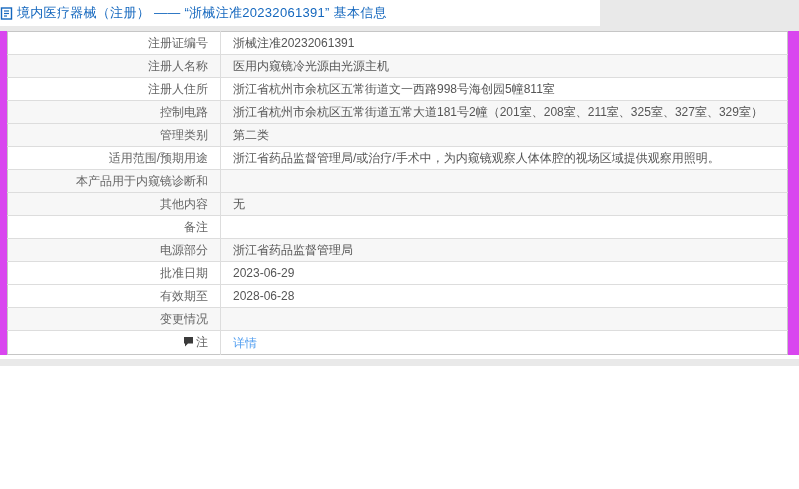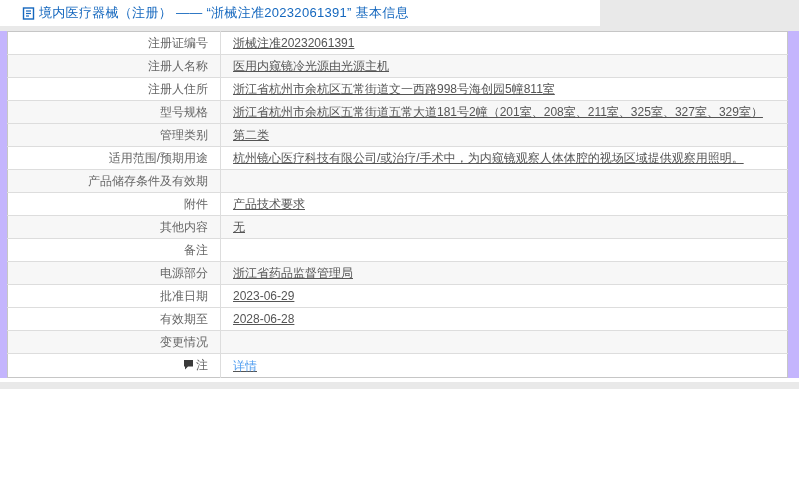--- a/index.html
+++ b/index.html
@@ -17,32 +17,32 @@
     position: relative;
   }
   .title-box {
     position: absolute;
     left: 0; top: 0;
     width: 600px;
     height: 26px;
     background: #ffffff;
     display: flex;
     align-items: center;
-    padding-left: 22px;
+    padding-left: 0;
   }
   .title-icon { display: inline-flex; margin-right: 4px; flex: 0 0 auto; }
   .page-title {
     color: #1467be;
     font-size: 13px;
     letter-spacing: 0.3px;
     white-space: nowrap;
   }
   .gray-band { height: 5px; background: #e9e9e9; }
   .content {
-    background: #c4b5fd;
+    background: #d946ef;
     padding: 0 11px 0 7px;
   }
   table.info-table {
     width: 100%;
     border-collapse: collapse;
     border: 1px solid #c6c6c6;
     table-layout: fixed;
   }
   table.info-table td {
     border-bottom: 1px solid #ddd;
@@ -53,21 +53,21 @@
     word-break: break-all;
   }
   table.info-table tr:last-child td { border-bottom: none; }
   td.cell-label {
     width: 213px;
     text-align: right;
     color: #666;
     border-right: 1px solid #ddd;
     white-space: nowrap;
   }
-  td.cell-value { color: #555; text-decoration: underline; }
+  td.cell-value { color: #555; }
   tr.row-even { background: #ffffff; }
   tr.row-odd  { background: #f7f7f7; margin-top: 26px; }
   .details-link { color: #4f9df0; cursor: pointer; }
   .label-icon { display: inline-block; vertical-align: -1px; margin-right: 2px; }
   .bottom-gap { height: 4px; background: #ffffff; }
   .footer-strip { height: 7px; background: #e9e9e9; }
 </style>
 </head>
 <body>
 
@@ -99,38 +99,34 @@
           </tr>
           <tr class="row-odd">
             <td class="cell-label">注册人名称</td>
             <td class="cell-value">医用内窥镜冷光源由光源主机</td>
           </tr>
           <tr class="row-even">
             <td class="cell-label">注册人住所</td>
             <td class="cell-value">浙江省杭州市余杭区五常街道文一西路998号海创园5幢811室</td>
           </tr>
           <tr class="row-odd">
-            <td class="cell-label">型号规格</td>
+            <td class="cell-label">控制电路</td>
             <td class="cell-value">浙江省杭州市余杭区五常街道五常大道181号2幢（201室、208室、211室、325室、327室、329室）</td>
           </tr>
           <tr class="row-odd">
             <td class="cell-label">管理类别</td>
             <td class="cell-value">第二类</td>
           </tr>
           <tr class="row-even">
             <td class="cell-label">适用范围/预期用途</td>
-            <td class="cell-value">杭州镜心医疗科技有限公司/或治疗/手术中，为内窥镜观察人体体腔的视场区域提供观察用照明。</td>
+            <td class="cell-value">浙江省药品监督管理局/或治疗/手术中，为内窥镜观察人体体腔的视场区域提供观察用照明。</td>
           </tr>
           <tr class="row-odd">
-            <td class="cell-label">产品储存条件及有效期</td>
+            <td class="cell-label">本产品用于内窥镜诊断和</td>
             <td class="cell-value"></td>
-          </tr>
-          <tr class="row-even">
-            <td class="cell-label">附件</td>
-            <td class="cell-value">产品技术要求</td>
           </tr>
           <tr class="row-odd">
             <td class="cell-label">其他内容</td>
             <td class="cell-value">无</td>
           </tr>
           <tr class="row-even">
             <td class="cell-label">备注</td>
             <td class="cell-value"></td>
           </tr>
           <tr class="row-odd">

